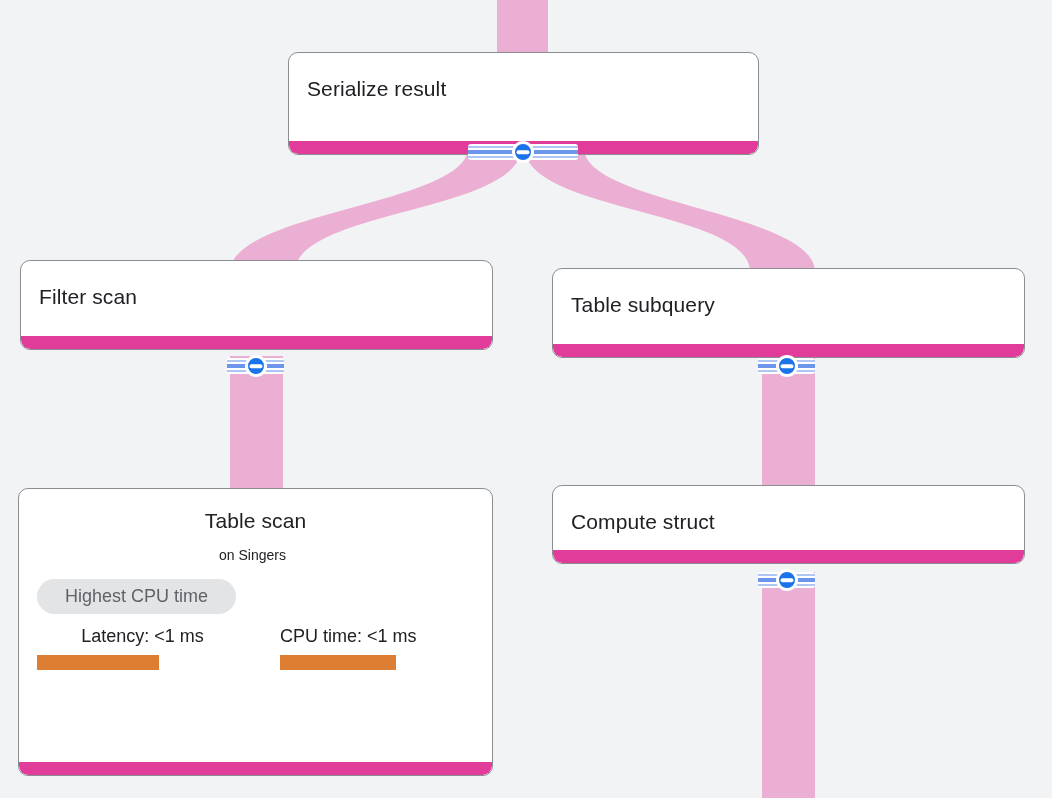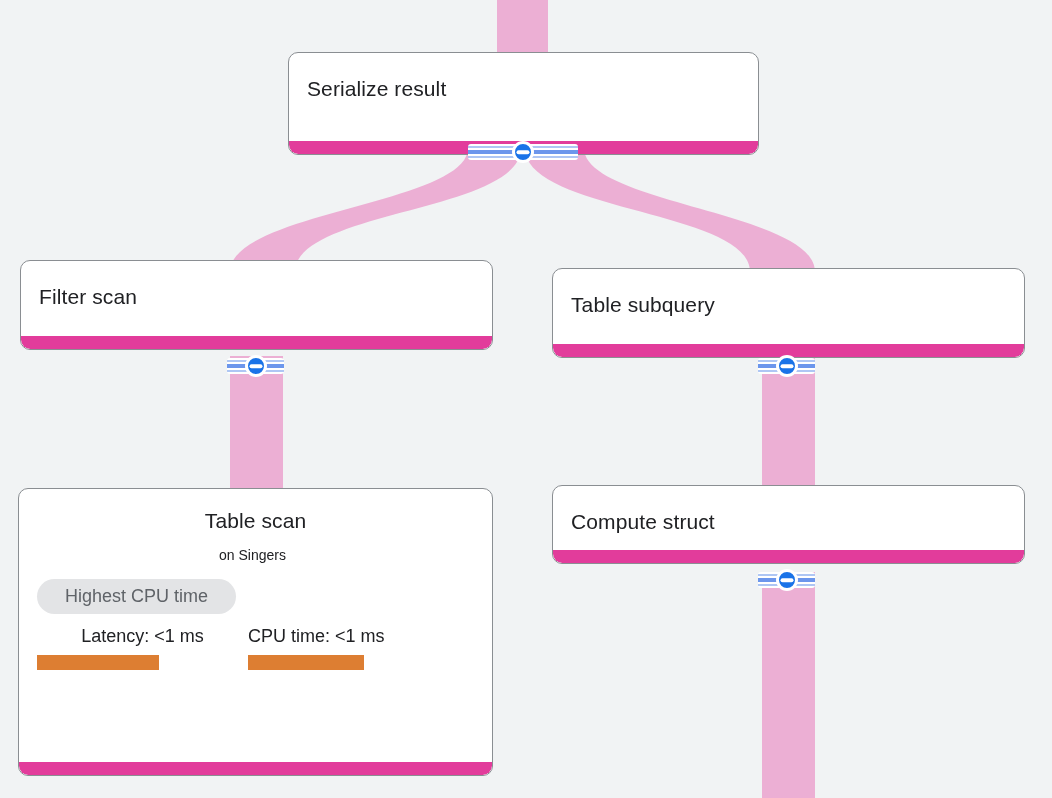--- a/index.html
+++ b/index.html
@@ -50,21 +50,21 @@
   .node-detail .node-title{padding-top:19px;}
   .node-sub{font-size:14px;line-height:1.2;padding:14px 24px 0 18px;}
   .badges{padding:0 18px;}
   .badge{
     display:table;height:35px;line-height:35px;
     margin-top:11px;padding:0 28px;
     background:var(--badge-bg);color:var(--badge-text);
     border-radius:18px;font-size:18px;white-space:nowrap;
   }
   .badge:first-child{margin-top:15px;}
-  .metrics{display:flex;padding:12px 18px 0 18px;}
+  .metrics{display:flex;padding:12px 18px 0 18px;gap:32px;}
   .metric-left{width:211px;flex:0 0 211px;}
   .metric-label{font-size:18px;line-height:1.15;white-space:nowrap;}
   .metric-bar{height:15px;margin-top:8px;background:var(--metric-bar-orange);}
   .metric-bar.w-latency{width:122px;}
   .metric-bar.w-cpu{width:116px;}
 
   .connector{
     position:absolute;z-index:3;height:16px;
   }
   .stripes{

